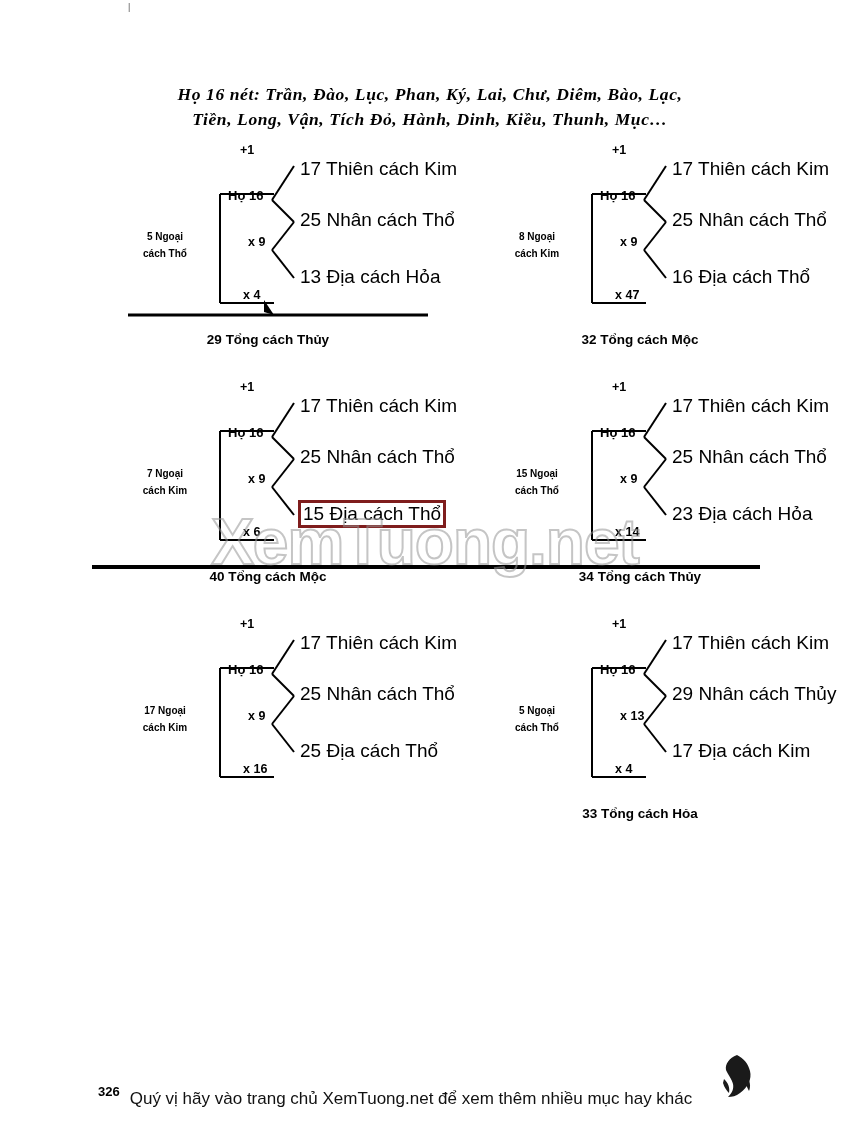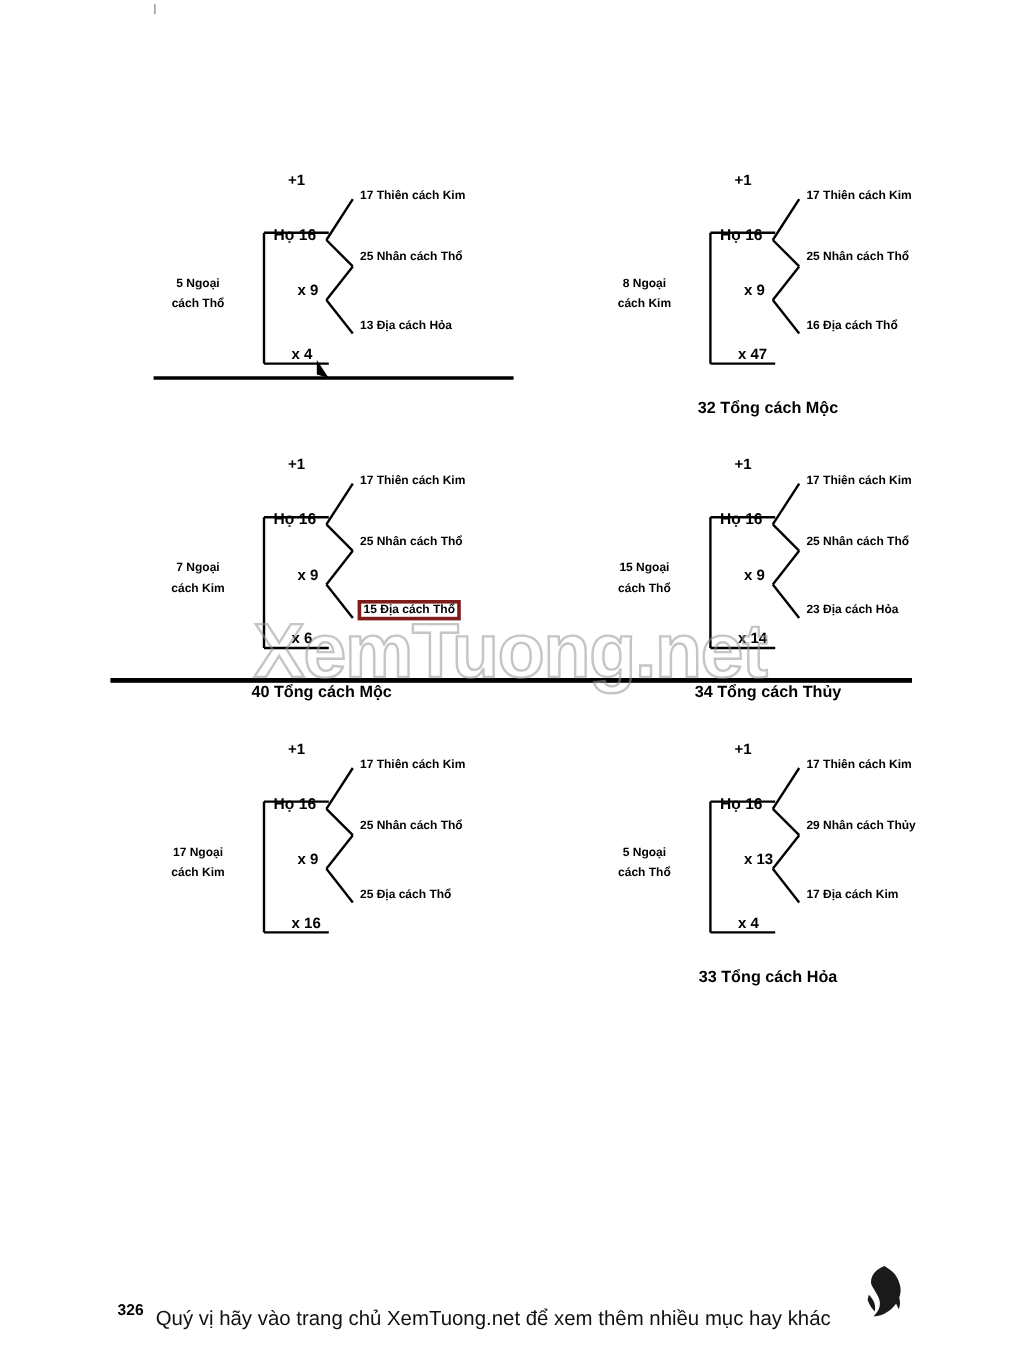--- a/index.html
+++ b/index.html
@@ -110,22 +110,22 @@
     left: 155px;
     top: 148px;
     font-size: 12.5px;
     font-weight: 600;
     white-space: nowrap;
   }
 
   .line-item {
     position: absolute;
     left: 212px;
-    font-size: 10px;
-    font-weight: 700;
+    font-size: 19px;
+    font-weight: 400;
     white-space: nowrap;
   }
   .item-thien { top: 18px; }
   .item-nhan  { top: 69px; }
   .item-dia   { top: 126px; }
   .item-dia.boxed {
     border: 3px solid #7f1d1d;
     padding: 0 2px;
     left: 210px;
     top: 123px;
@@ -200,20 +200,24 @@
     height: 46px;
   }
 </style>
 </head>
 <body>
 
 <div class="page">
 
   <div class="top-mark">|</div>
 
+  <div class="heading">
+    <span>Họ 16 nét: Trần, Đào, Lục, Phan, Ký, Lai, Chư, Diêm, Bào, Lạc,</span>
+    <span class="l2">Tiền, Long, Vận, Tích Đỏ, Hành, Dinh, Kiều, Thunh, Mục…</span>
+  </div>
 
   <div class="grid">
 
     <div class="row">
       <div class="cell left">
         <div class="diagram">
           <svg class="connectors" viewBox="0 0 360 237">
             <path d="M132 54 L132 163" stroke="#000" stroke-width="2" fill="none"></path>
             <path d="M132 54 L186 54" stroke="#000" stroke-width="2" fill="none"></path>
             <path d="M132 163 L186 163" stroke="#000" stroke-width="2" fill="none"></path>
@@ -226,20 +230,21 @@
           </svg>
           <div class="outer-label" style="white-space:pre-line;">5 Ngoại
 cách Thổ</div>
           <div class="ho-label">Họ 16</div>
           <div class="plus-one">+1</div>
           <div class="mid-num">x 9</div>
           <div class="bot-num">x 4</div>
           <div class="line-item item-thien">17 Thiên cách Kim</div>
           <div class="line-item item-nhan">25 Nhân cách Thổ</div>
           <div class="line-item item-dia">13 Địa cách Hỏa</div>
+          <div class="total">29 Tổng cách Thủy</div>
         </div>
       </div>
       <div class="cell right">
         <div class="diagram">
           <svg class="connectors" viewBox="0 0 360 237">
             <path d="M132 54 L132 163" stroke="#000" stroke-width="2" fill="none"></path>
             <path d="M132 54 L186 54" stroke="#000" stroke-width="2" fill="none"></path>
             <path d="M132 163 L186 163" stroke="#000" stroke-width="2" fill="none"></path>
             <path d="M184 60 L206 26" stroke="#000" stroke-width="2" fill="none"></path>
             <path d="M184 60 L206 82" stroke="#000" stroke-width="2" fill="none"></path>

